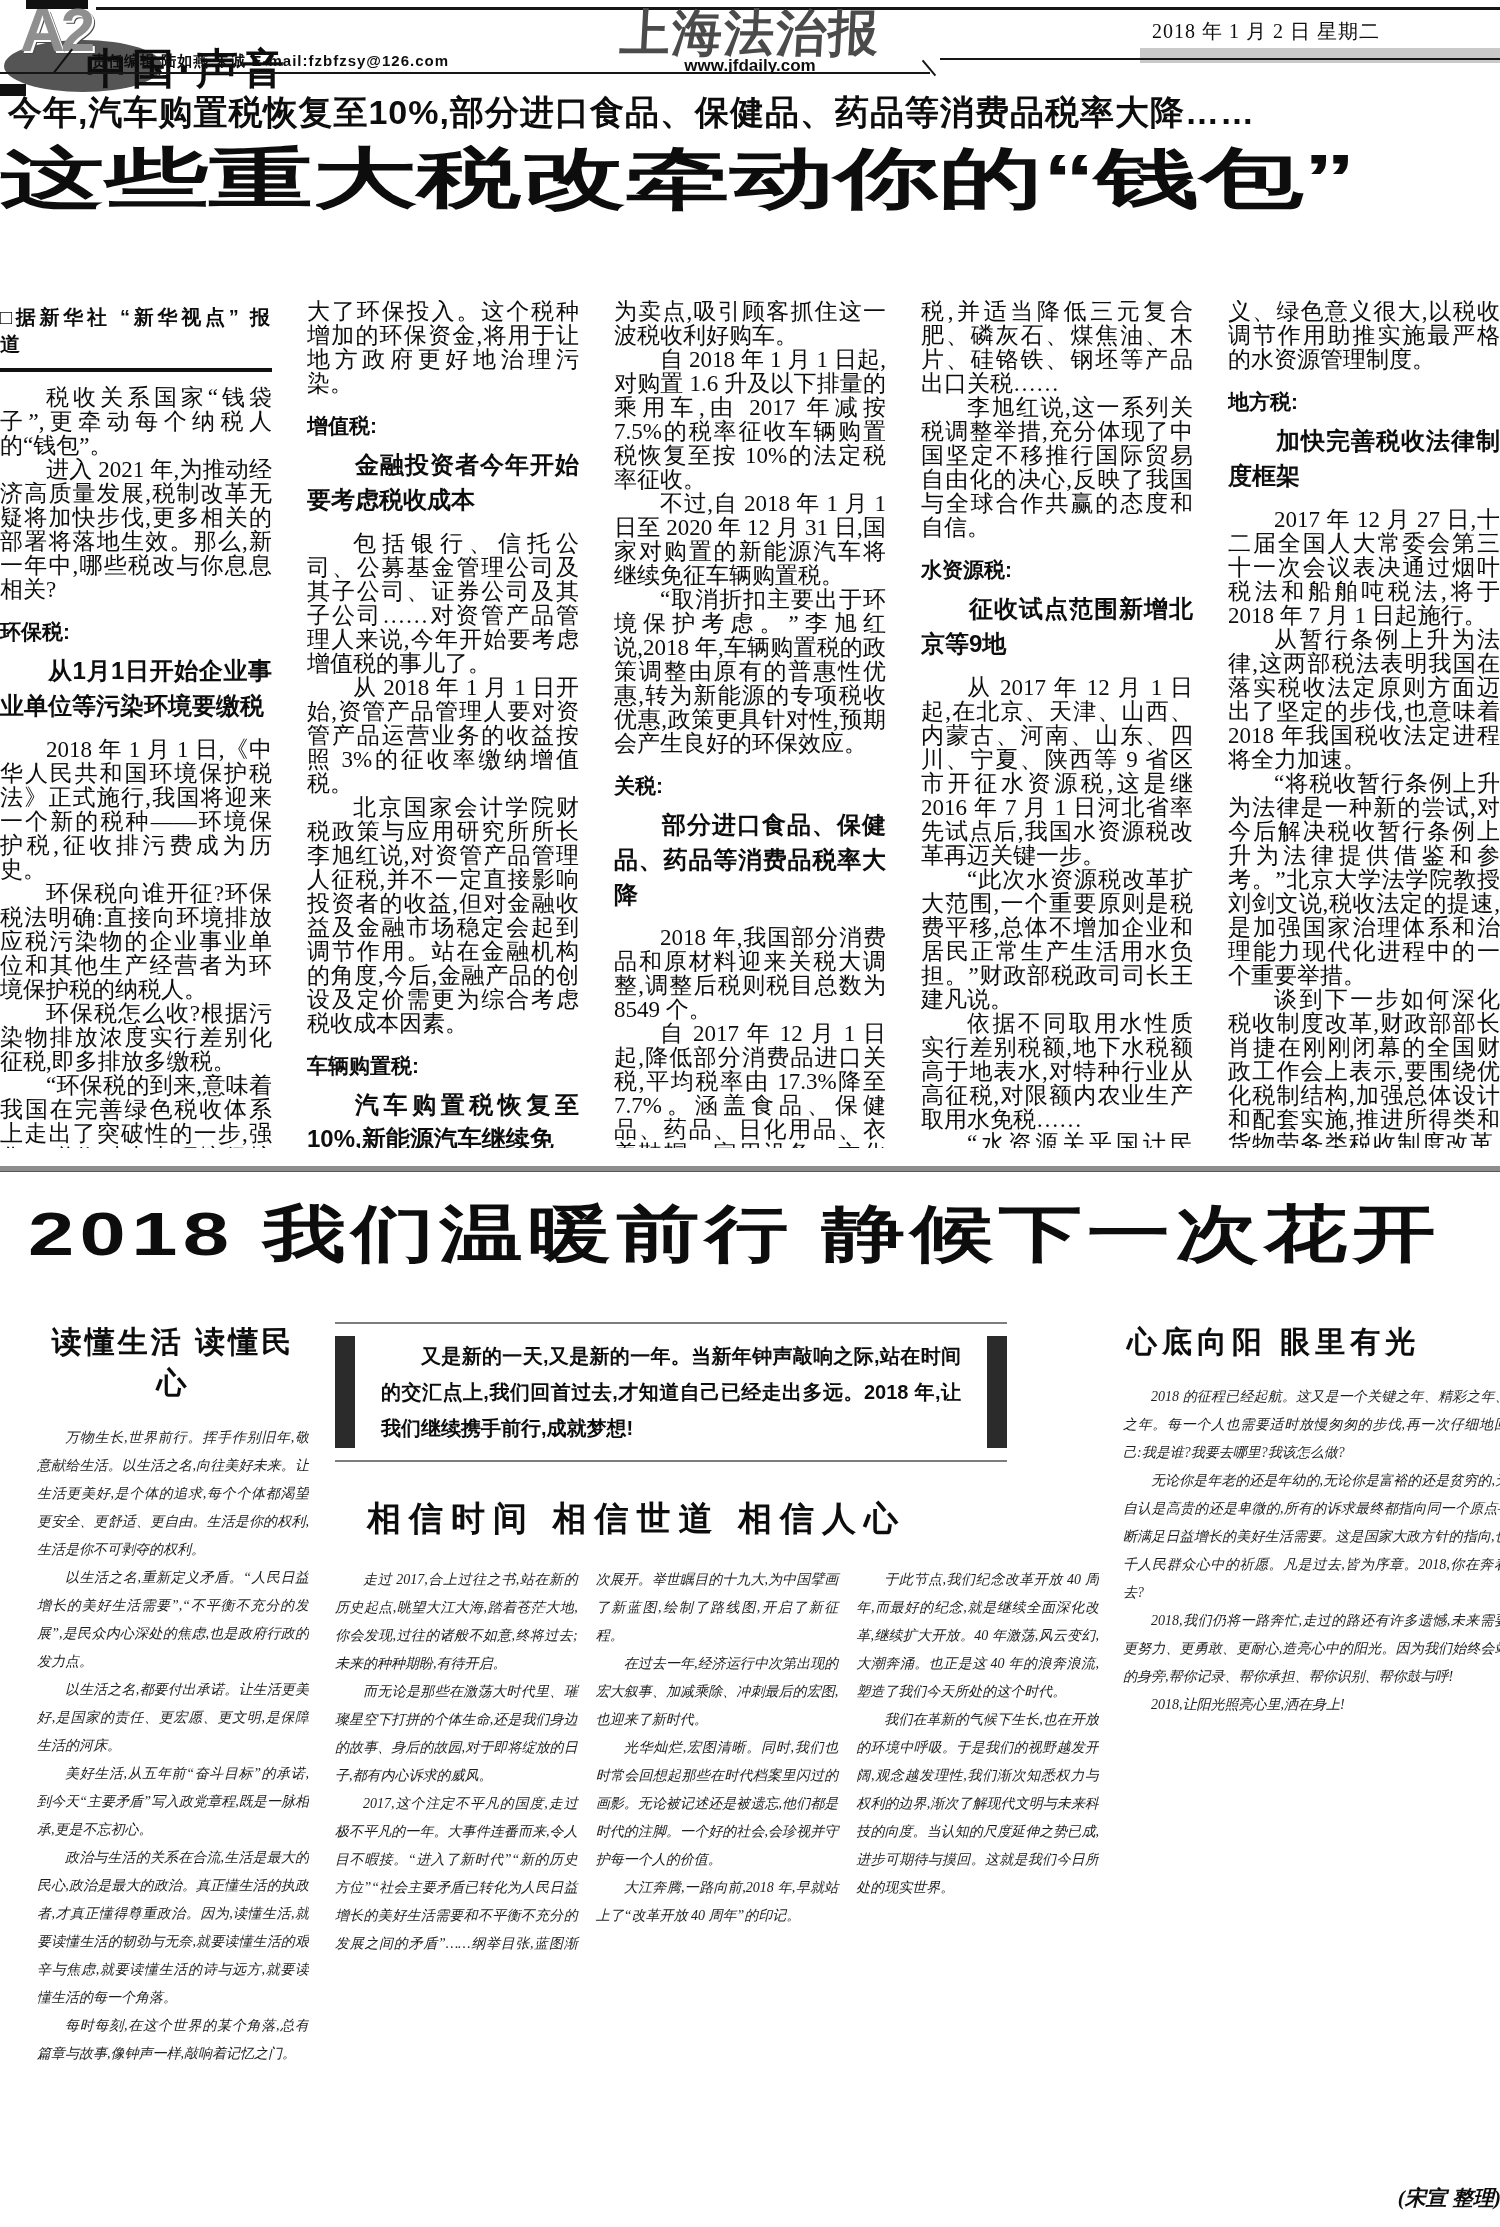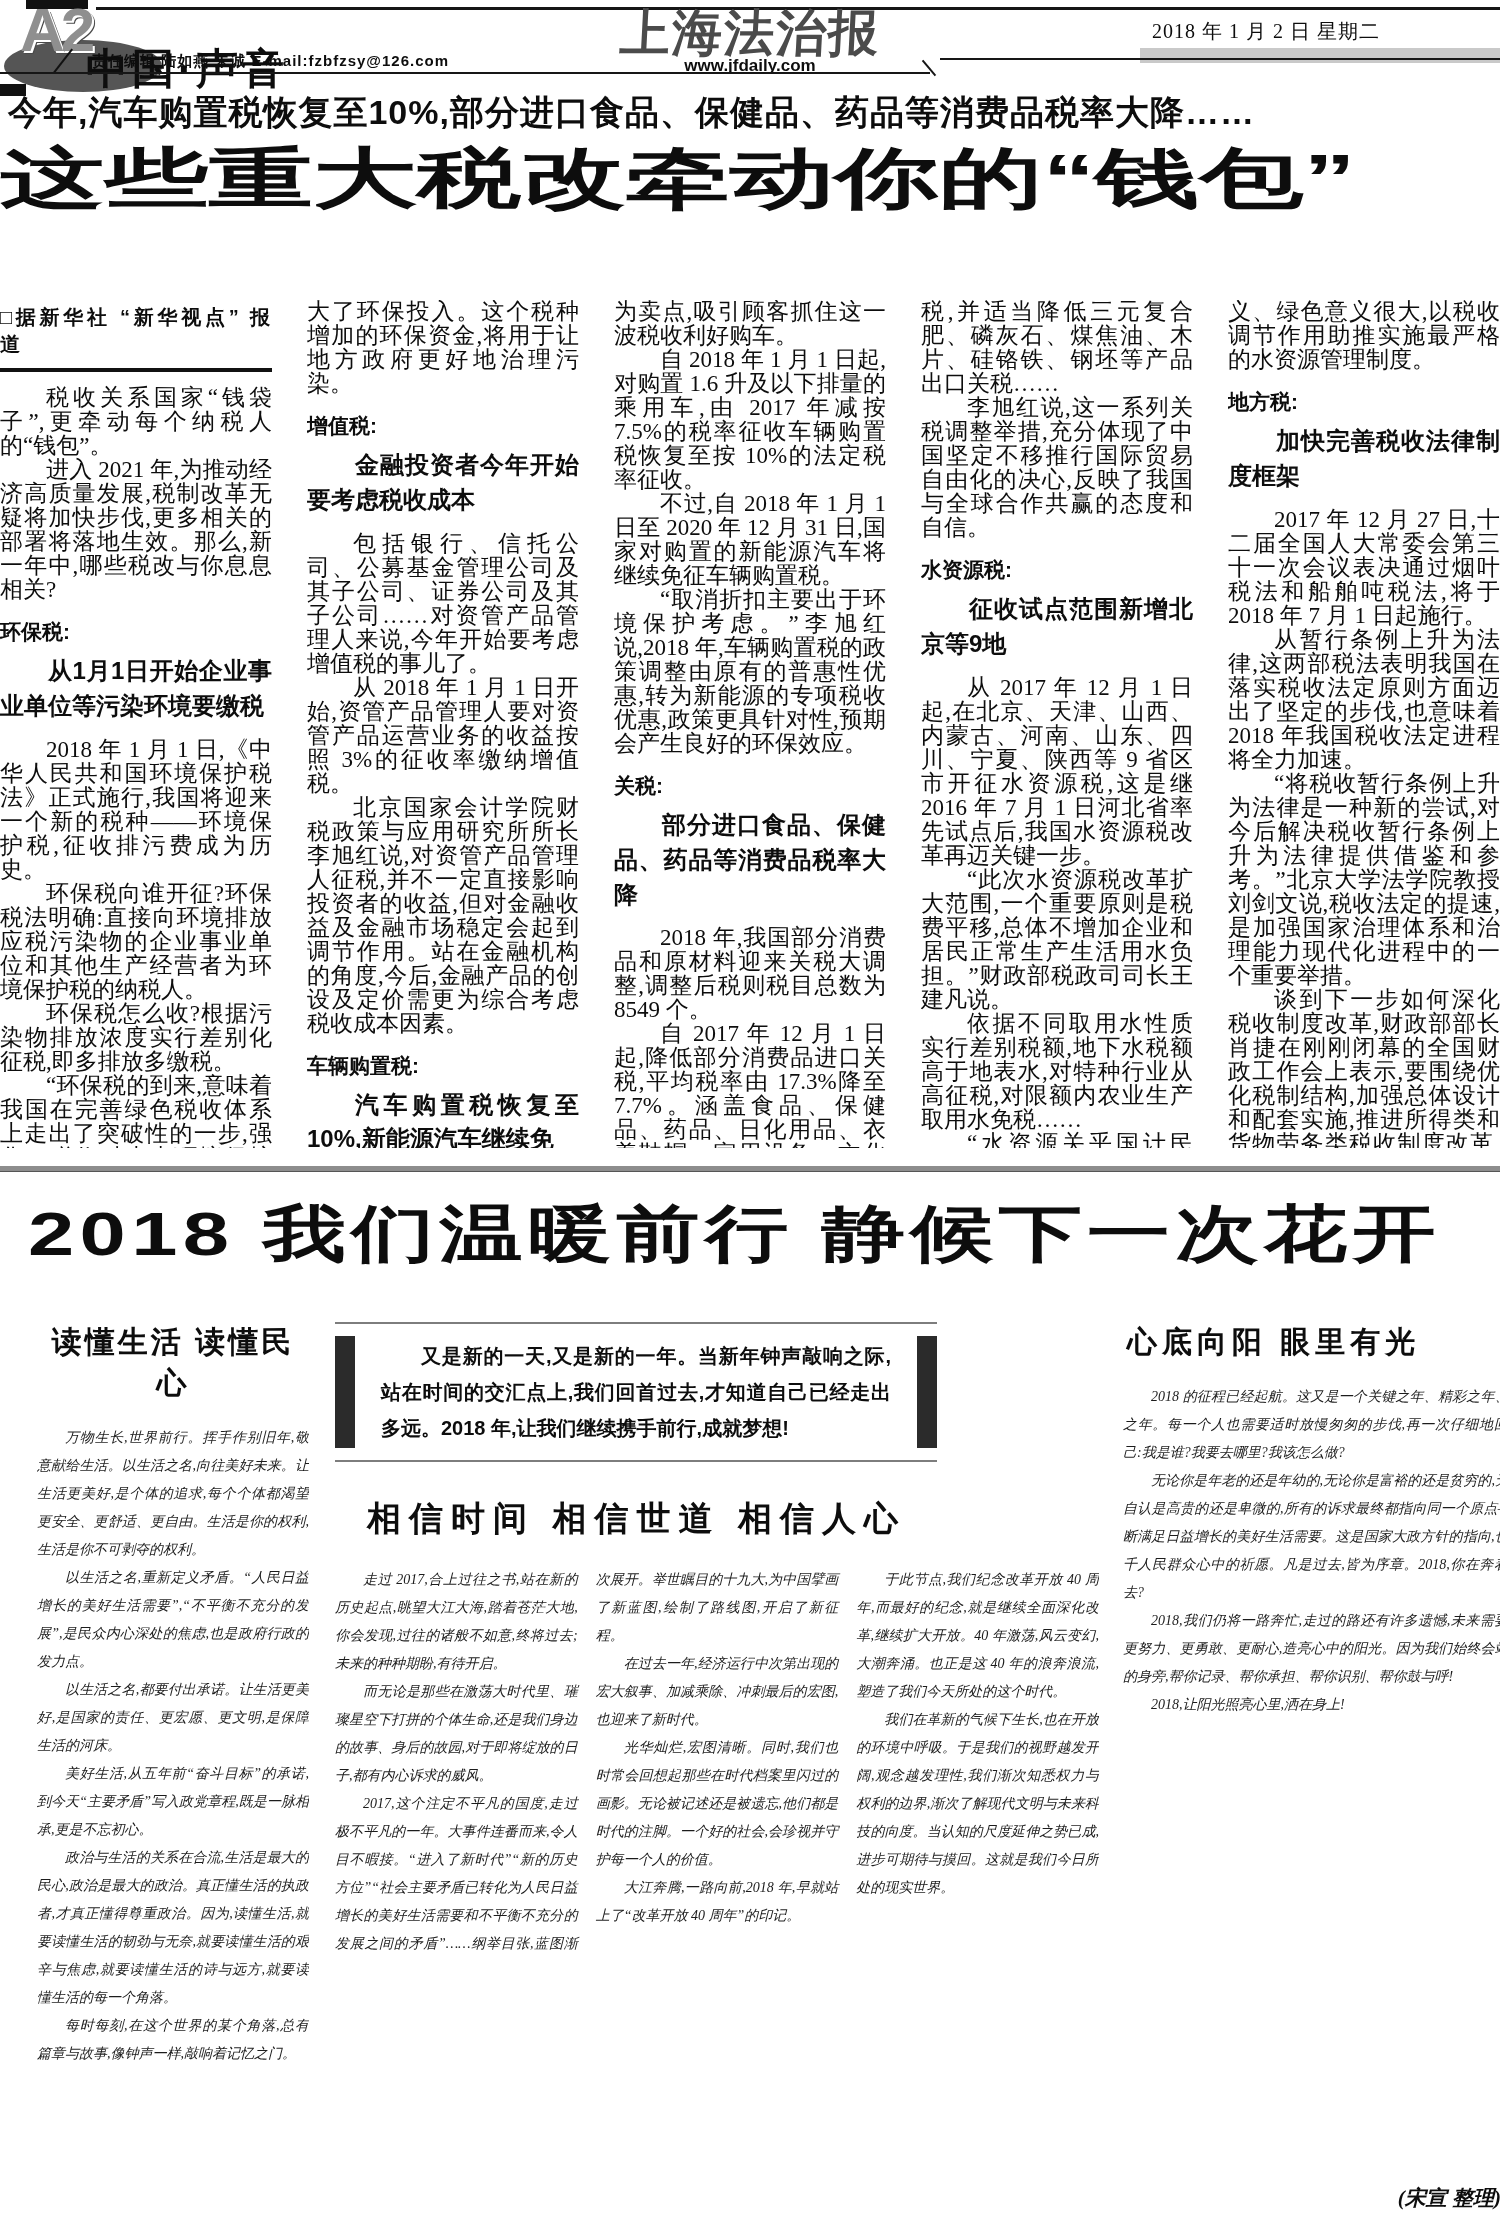--- a/index.html
+++ b/index.html
@@ -45,21 +45,21 @@
 
   
   .feature-headline{left:28px;top:1192px;width:1030px;font:bold 62px "Liberation Sans",sans-serif;
                     white-space:nowrap;transform:scaleX(1.34);transform-origin:left top;letter-spacing:4px;}
   .fblock{overflow:hidden;margin-left:37px;}
   .fblock p{margin:0;font-style:italic;font-size:14px;line-height:28px;text-indent:2em;text-align:justify;color:#1c1c1c;}
   .ftitle{font:bold 30px "Liberation Sans",sans-serif;letter-spacing:3px;margin:0 0 20px 0;}
   #feature-left{left:0;top:1322px;width:272px;height:900px;}
   #feature-left .ftitle{text-align:center;}
   #feature-middle{left:298px;top:1322px;width:764px;height:900px;}
-  .intro-box{width:602px;border-top:2px solid #7d7d7d;border-bottom:2px solid #7d7d7d;
+  .intro-box{width:672px;border-top:2px solid #7d7d7d;border-bottom:2px solid #7d7d7d;
              padding:12px 0;display:flex;align-items:stretch;}
   .intro-bar{width:20px;background:#2b2b2b;flex:0 0 20px;}
   .intro-text{font:bold 20px/36px "Liberation Sans",sans-serif;padding:2px 26px;text-indent:2em;text-align:justify;}
   .mid-title{font:bold 34px "Liberation Sans",sans-serif;letter-spacing:8px;margin:34px 0 24px 32px;}
   .mid-cols{column-count:3;column-gap:18px;height:556px;overflow:hidden;}
   #feature-right{left:1086px;top:1322px;width:414px;height:900px;}
   #feature-right .ftitle{letter-spacing:5px;margin-left:4px;}
   .right-body{height:770px;overflow:hidden;}
   .closing{position:absolute;right:36px;bottom:10px;font:bold italic 21px "Liberation Serif",serif;}
 </style>

